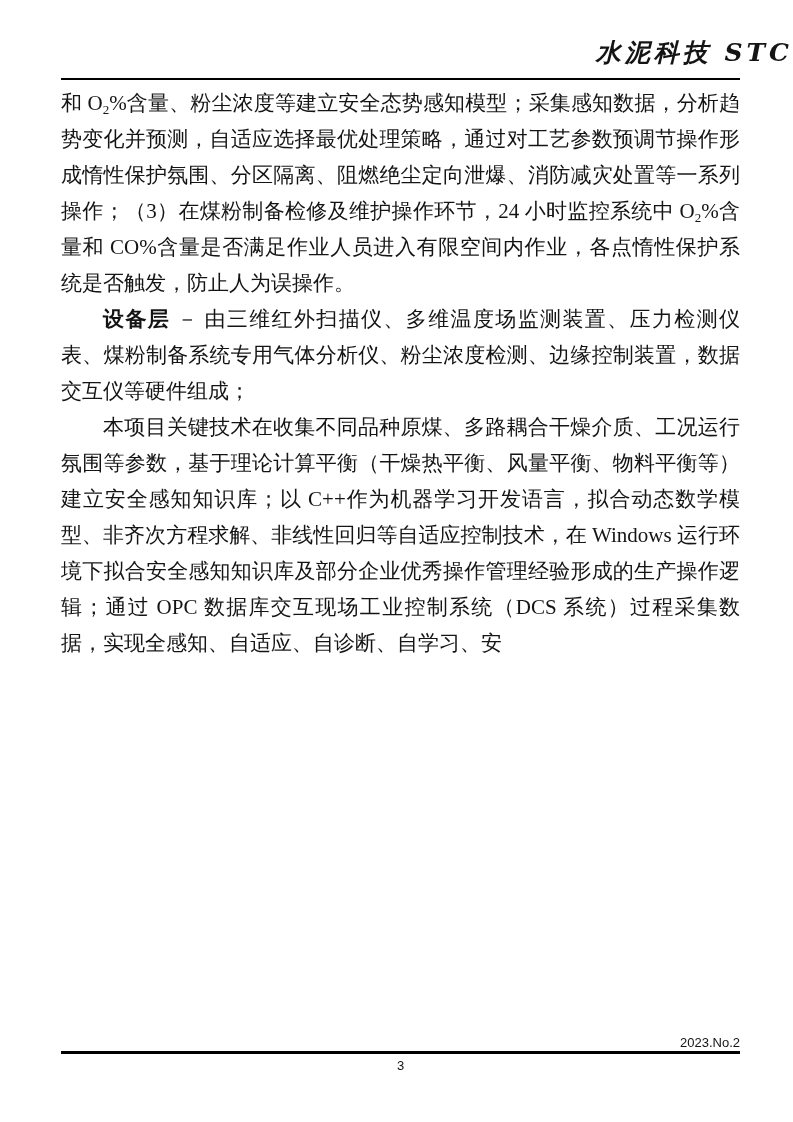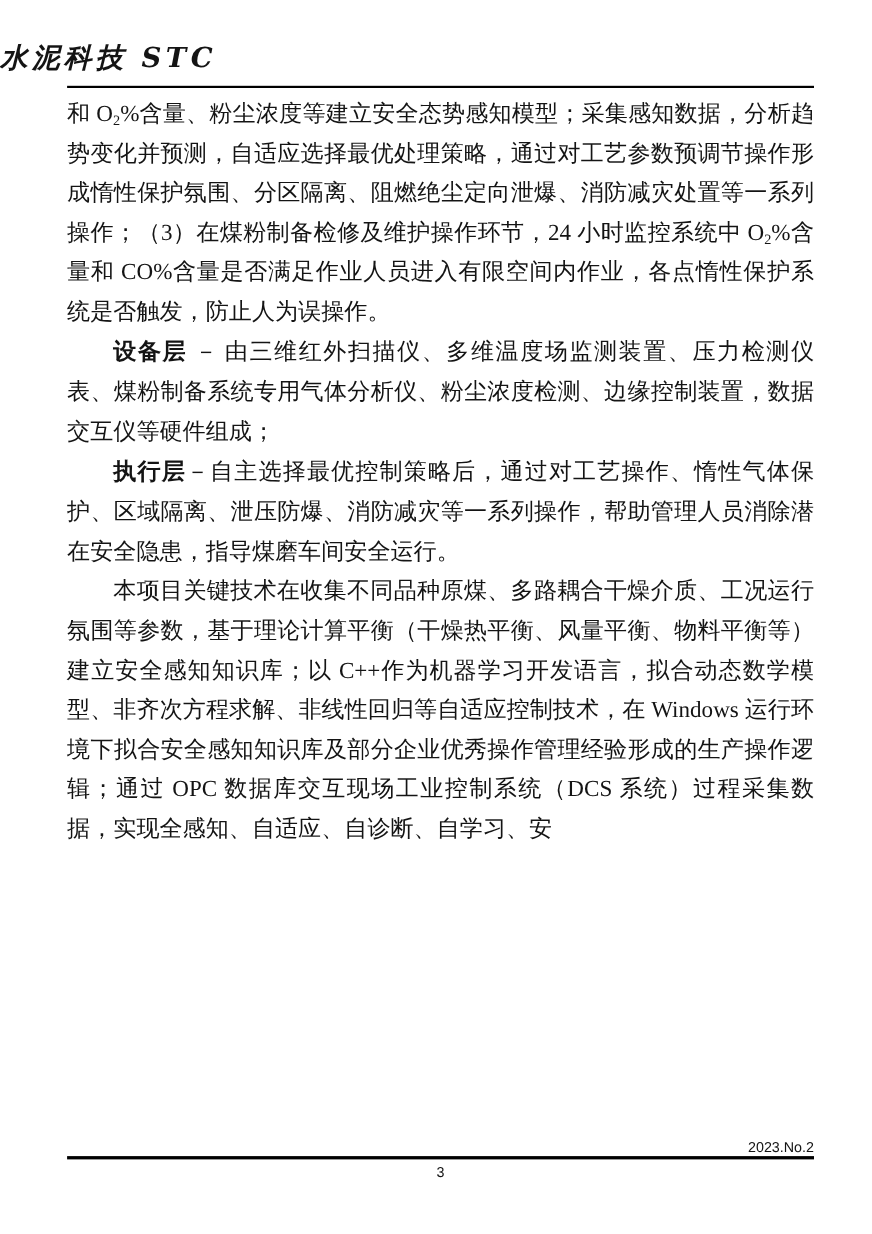--- a/index.html
+++ b/index.html
@@ -11,21 +11,21 @@
     background: #ffffff;
     color: #141414;
     font-family: "Liberation Serif", "DejaVu Serif", serif;
     overflow: hidden;
   }
   .journal-title {
     position: absolute;
     top: 36px;
     left: 0;
     width: 100%;
-    text-align: left;
+    text-align: right;
     font-size: 25px;
     line-height: 34px;
     font-style: italic;
     font-weight: 600;
     letter-spacing: 4px;
     font-family: "DejaVu Serif", serif;
   }
   .header-rule {
     position: absolute;
     top: 78px;
@@ -99,21 +99,20 @@
 
   <div class="content">
 
     <p class="continuation"><span>和 O</span><sub>2</sub><span>%含量、粉尘浓度等建立安全态势感知模型；采集感知数据，分析趋势变化并预测，自适应选择最优处理策略，通过对工艺参数预调节操作形成惰性保护氛围、分区隔离、阻燃绝尘定向泄爆、消防减灾处置等一系列操作；（3）在煤粉制备检修及维护操作环节，24 小时监控系统中 O</span><sub>2</sub><span>%含量和 CO%含量是否满足作业人员进入有限空间内作业，各点惰性保护系统是否触发，防止人为误操作。</span></p>
 
 
     <p><span class="lead">设备层</span><span> － </span><span>由三维红外扫描仪、多维温度场监测装置、压力检测仪表、煤粉制备系统专用气体分析仪、粉尘浓度检测、边缘控制装置，数据交互仪等硬件组成；</span></p>
 
 
 
-    <p><span class="lead">执行层</span><span>－</span><span>自主选择最优控制策略后，通过对工艺操作、惰性气体保护、区域隔离、泄压防爆、消防减灾等一系列操作，帮助管理人员消除潜在安全隐患，指导煤磨车间安全运行。</span></p>
 
 
 
     <p>本项目关键技术在收集不同品种原煤、多路耦合干燥介质、工况运行氛围等参数，基于理论计算平衡（干燥热平衡、风量平衡、物料平衡等）建立安全感知知识库；以 C++作为机器学习开发语言，拟合动态数学模型、非齐次方程求解、非线性回归等自适应控制技术，在 Windows 运行环境下拟合安全感知知识库及部分企业优秀操作管理经验形成的生产操作逻辑；通过 OPC 数据库交互现场工业控制系统（DCS 系统）过程采集数据，实现全感知、自适应、自诊断、自学习、安</p>
 
   </div>
 
   <div class="footer-rule"></div>
 
   <div class="footer-pagenum">3</div>

